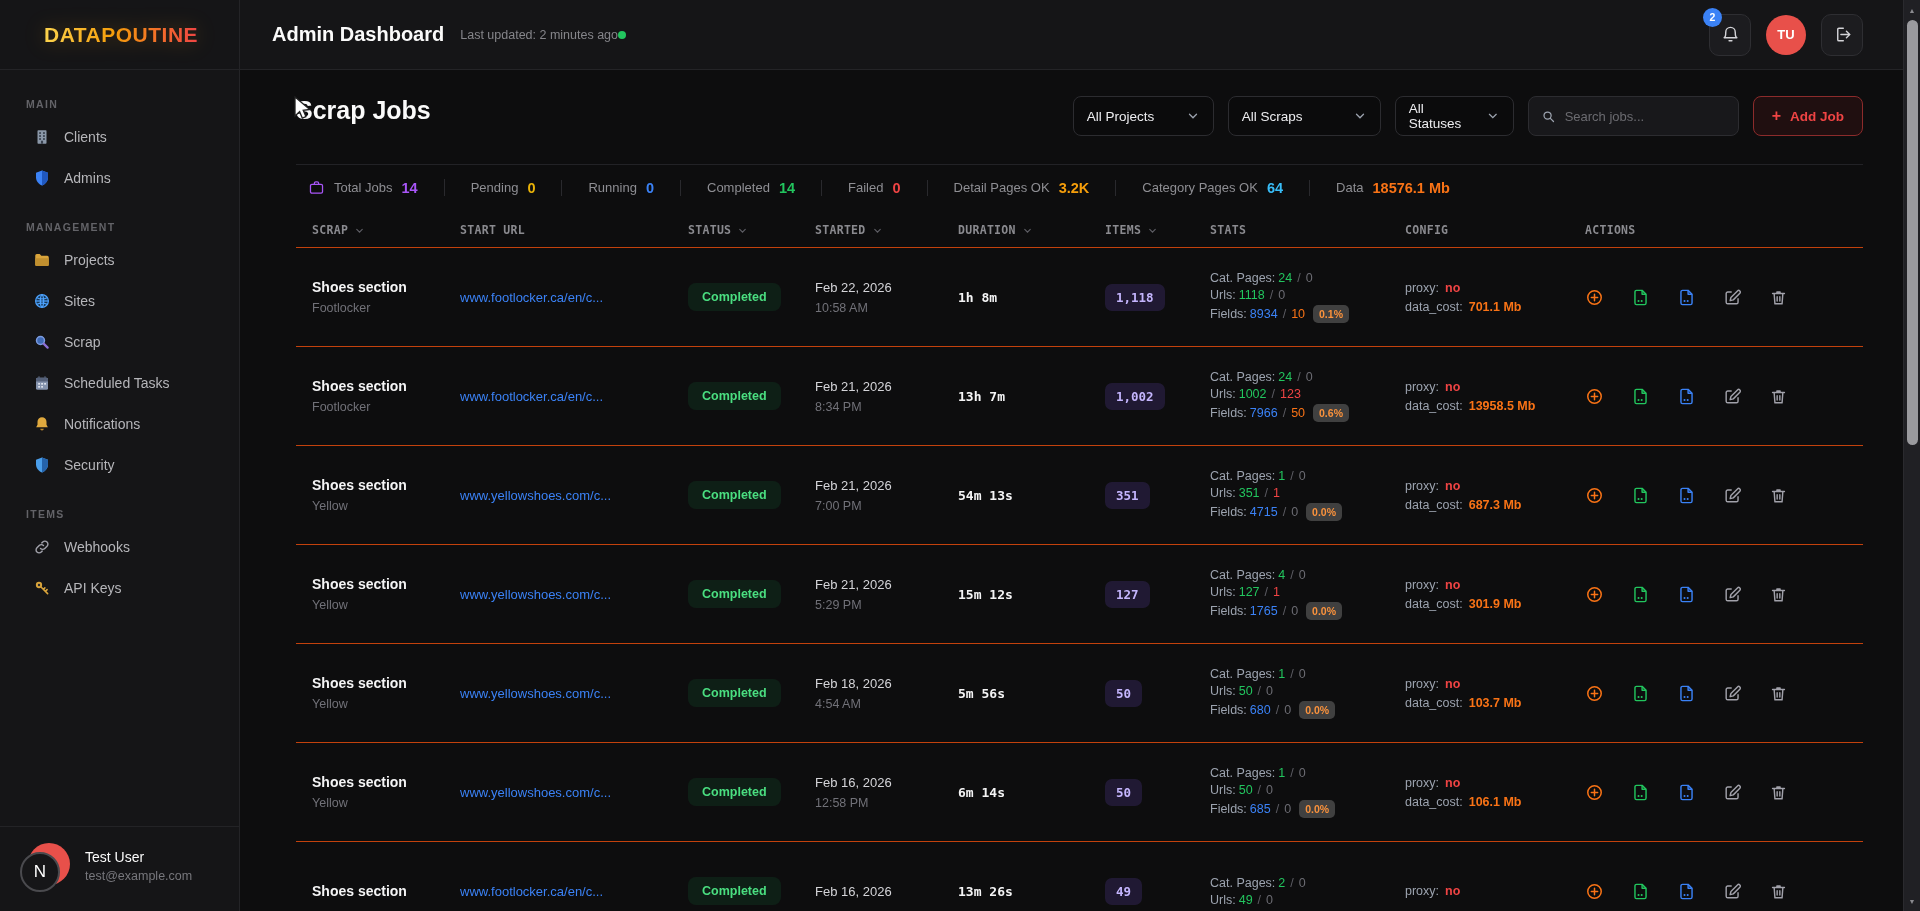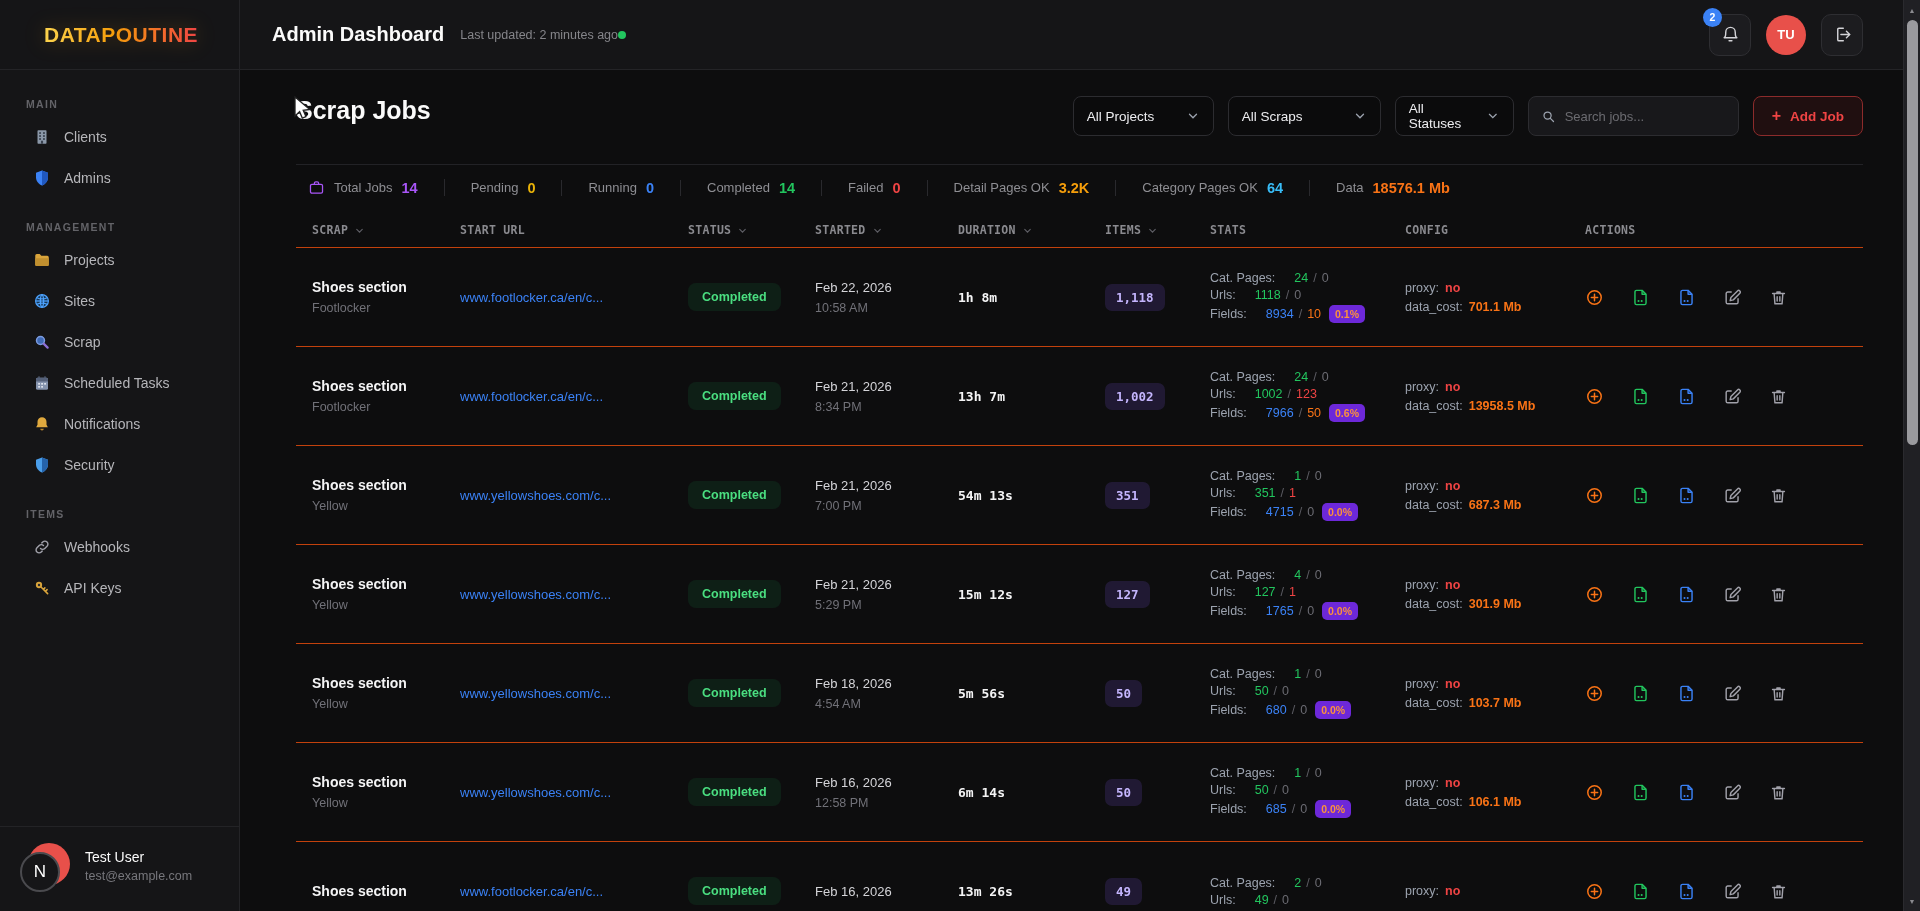--- a/index.html
+++ b/index.html
@@ -67,25 +67,25 @@
   .trow{height:99px;border-top:1px solid #c2410c}
   .scrap-name{font-size:14px;font-weight:700;color:#f4f4f5}
   .scrap-site{font-size:12.5px;color:#717178;margin-top:6px}
   .url{font-size:13px;color:#3b82f6;text-decoration:none;cursor:pointer}
   .badge-status{display:inline-block;padding:7px 14px;border-radius:8px;background:rgba(34,197,94,.10);color:#4ade80;font-size:12.5px;font-weight:600}
   .date{font-size:13px;color:#d4d4d8}
   .time{font-size:12.5px;color:#717178;margin-top:6px}
   .td-duration{font-family:"DejaVu Sans Mono",monospace;font-size:13px;font-weight:700;color:#f4f4f5}
   .badge-items{display:inline-block;padding:6px 11px;border-radius:7px;background:rgba(139,92,246,.16);color:#c4b5fd;font-family:"DejaVu Sans Mono",monospace;font-size:12.5px;font-weight:600}
   .stat-line{display:flex;align-items:center;font-size:12.5px;color:#9ca3af;margin:3px 0;white-space:nowrap}
-  .stat-label{margin-right:19px}
+  .stat-label{margin-right:3px}
   .slash{margin:0 5px;color:#5d5d64}
   .val-green{color:#22c55e}.val-blue{color:#3b82f6}.val-red{color:#ef4444}.val-orange{color:#f97316}.val-muted{color:#6b6b72}
   .bold{font-weight:700}
-  .badge-pct{margin-left:8px;background:#6d28d9;color:#fb923c;font-size:10.5px;font-weight:700;padding:3px 6px;border-radius:5px}
+  .badge-pct{margin-left:8px;background:#404040;color:#fb923c;font-size:10.5px;font-weight:700;padding:3px 6px;border-radius:5px}
   .cfg-line{display:flex;align-items:flex-start;font-size:12.5px;color:#9ca3af;margin:5px 0;white-space:nowrap}
   .cfg-label{margin-right:6px}
   .val-cost{color:#f97316;font-weight:700}
   .td-actions{display:flex;gap:27px;align-items:center}
   .act{background:none;border:0;padding:0;cursor:pointer;width:19px;height:19px}
   .act .icon{width:19px;height:19px}
 
   
   .scrollbar{position:fixed;right:0;top:0;bottom:0;width:17px;background:#202024;border-left:1px solid #2a2a2e;z-index:20}
   .sb-arrow{position:absolute;left:0;width:100%;height:16px;display:flex;align-items:center;justify-content:center;color:#8a8a8f;font-size:7px;cursor:pointer}

